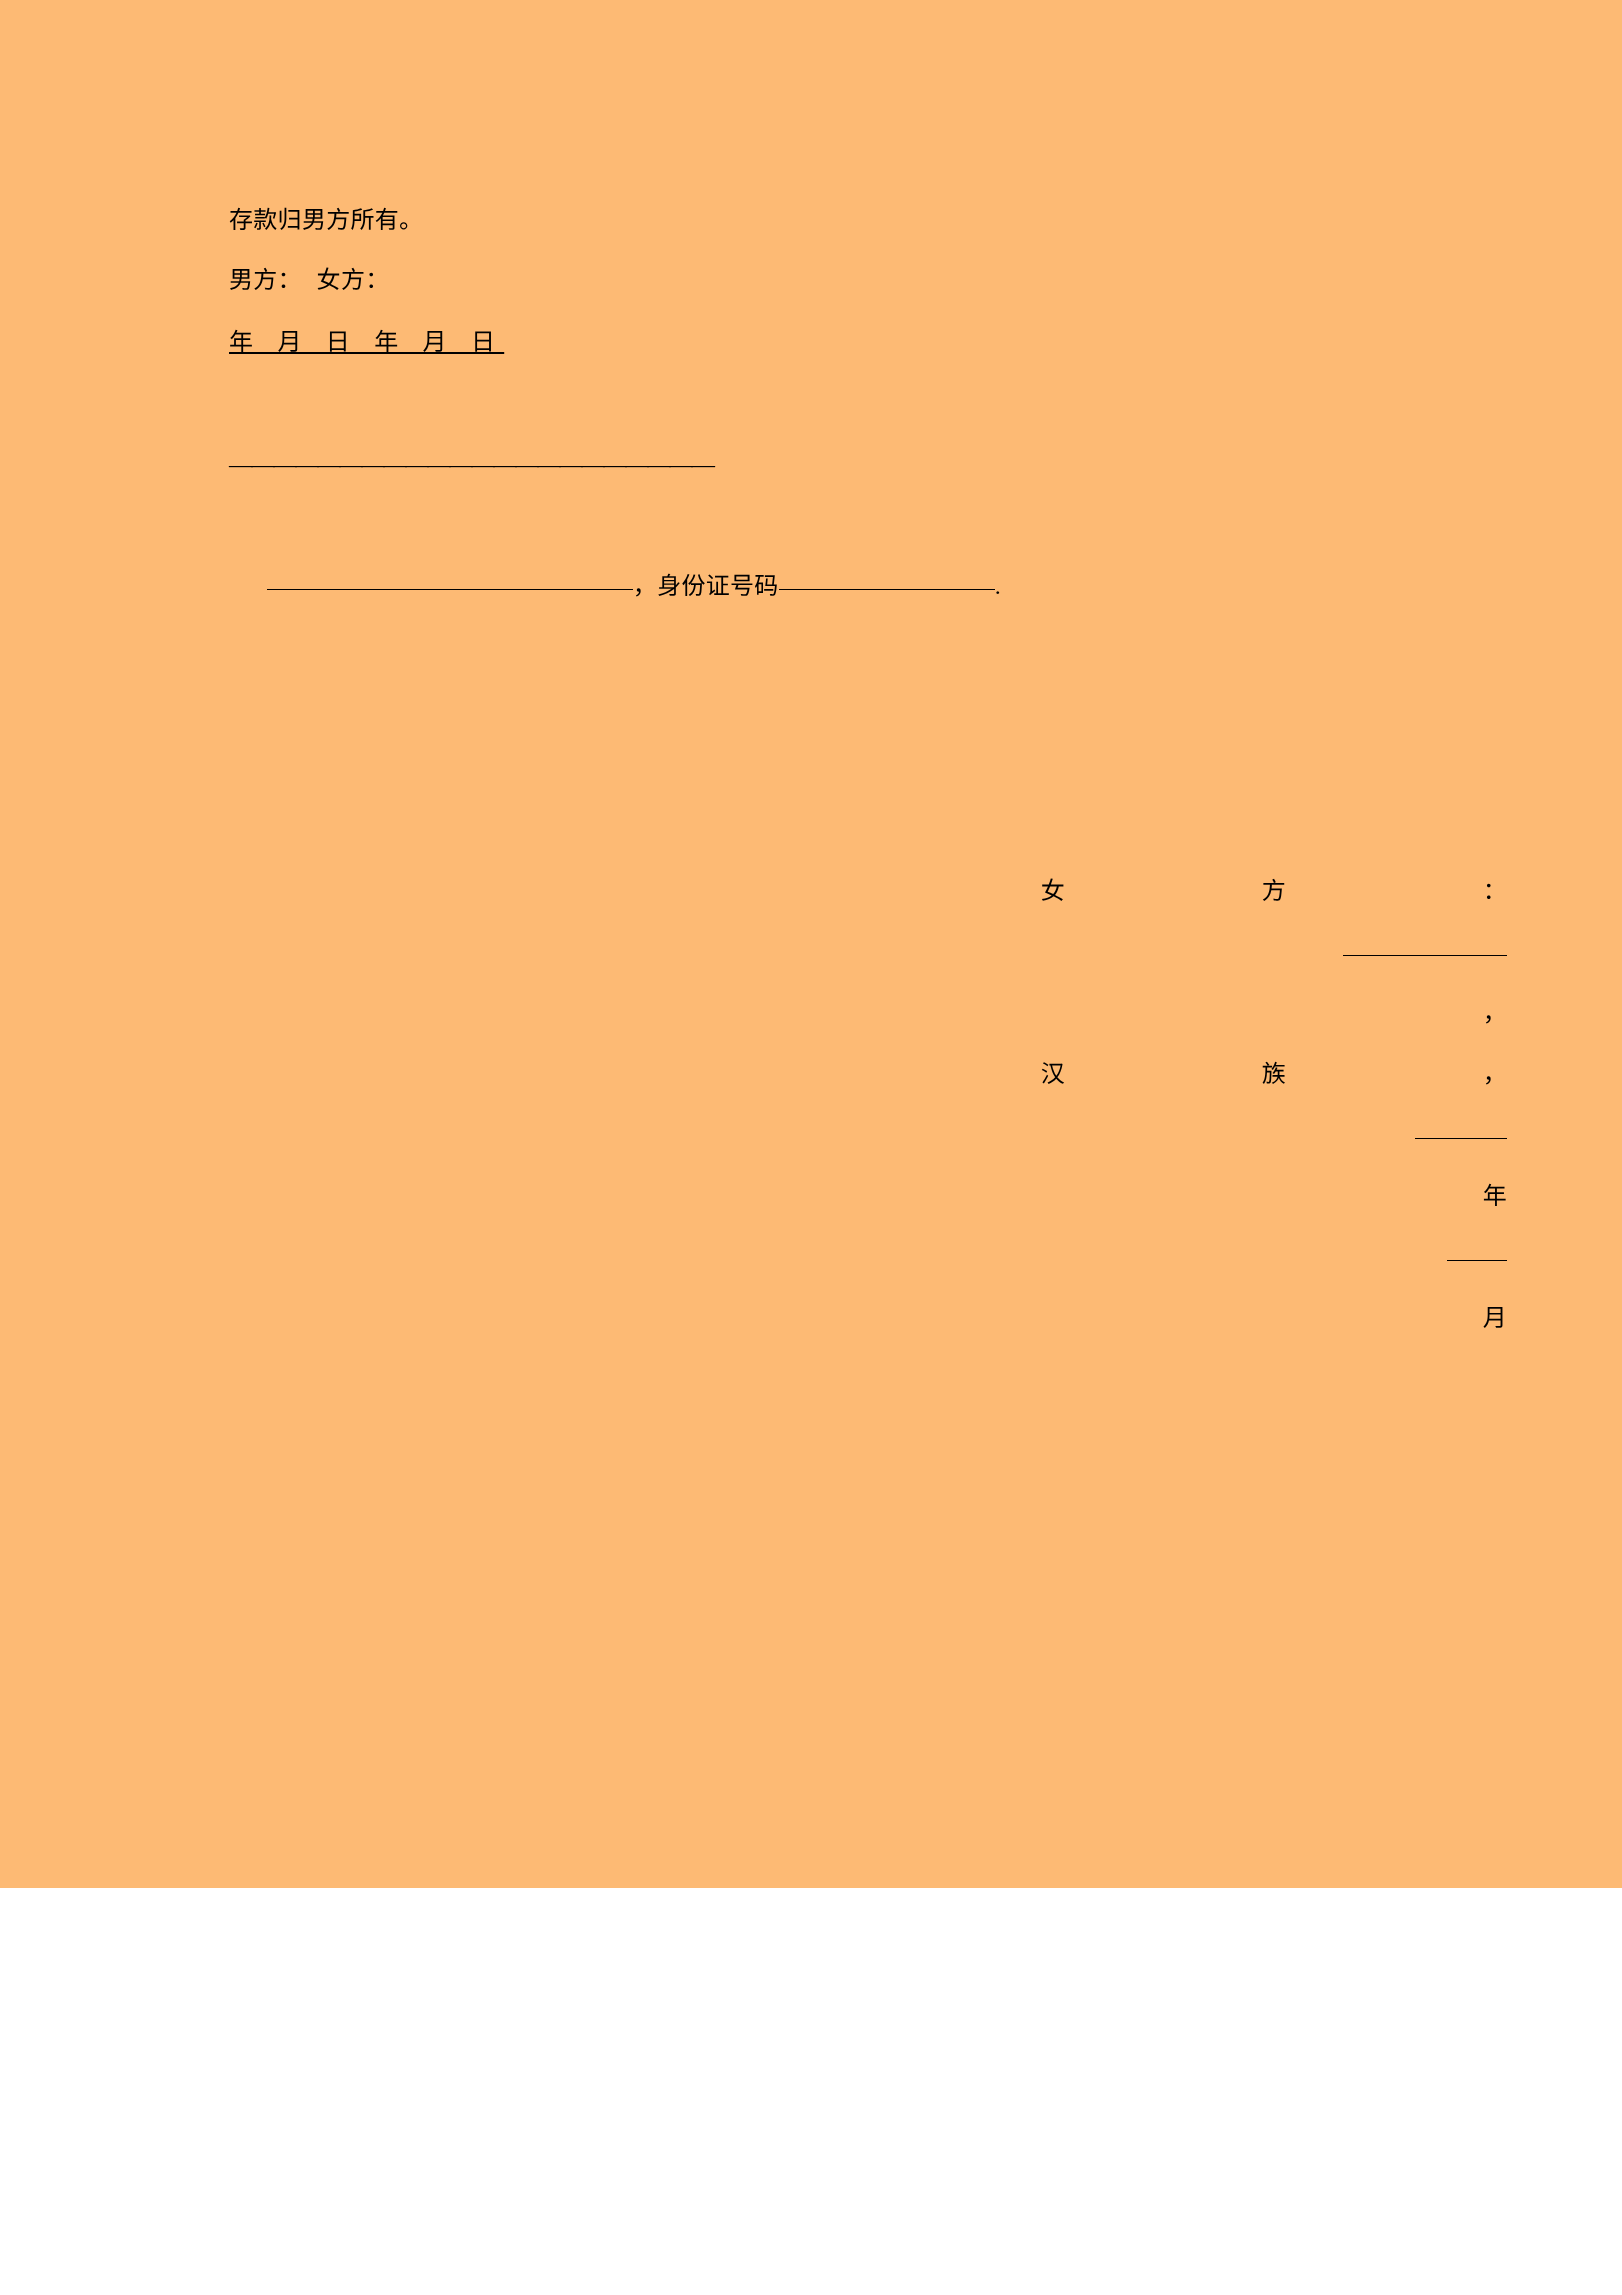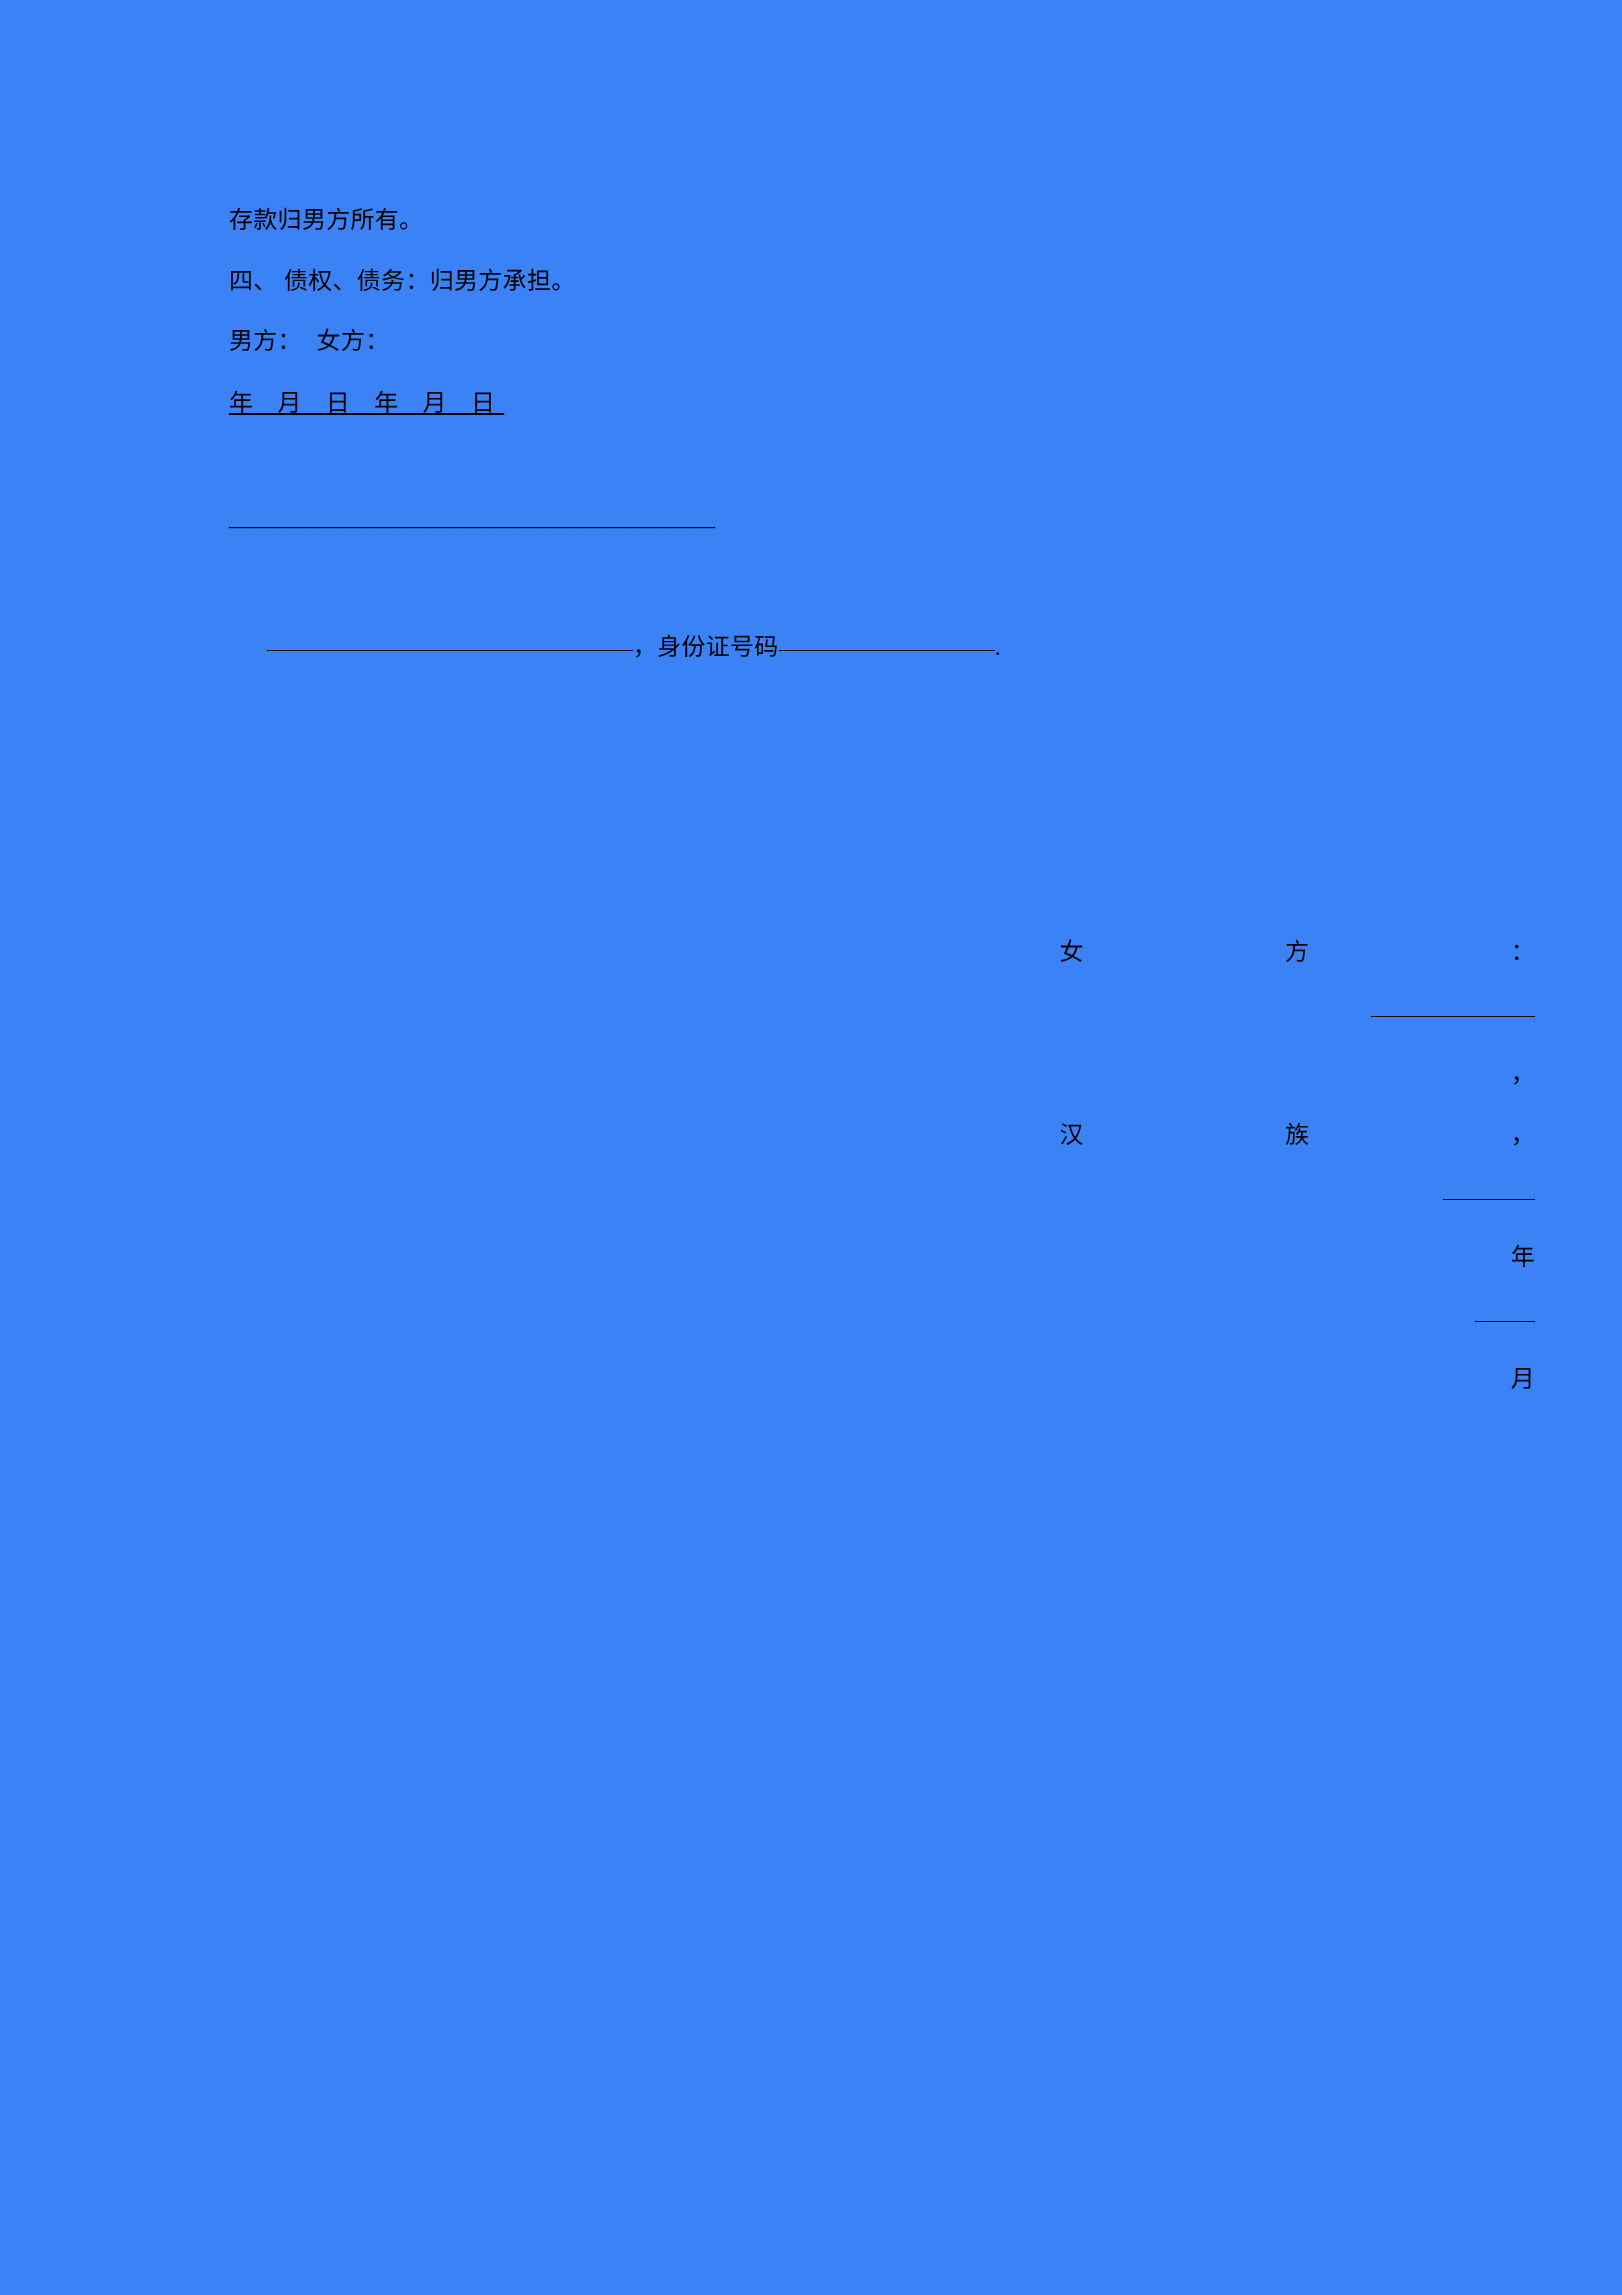--- a/index.html
+++ b/index.html
@@ -7,24 +7,24 @@
     padding: 0;
     background: #ffffff;
   }
   body {
     font-family: "Liberation Serif", "DejaVu Serif", serif;
     color: #000000;
   }
   .page {
     position: relative;
     width: 1623px;
-    height: 2295px;
-    background: #3b82f6;
+    height: 1888px;
+    background: #fdba74;
     box-sizing: border-box;
-    padding: 190px 88px 0 229px;
+    padding: 190px 116px 0 229px;
     overflow: hidden;
   }
   .doc {
     font-size: 24px;
     line-height: 1.0;
   }
   
   p {
     margin: 0 0 0 0;
     padding: 0;
@@ -70,21 +70,20 @@
   .ws { white-space: pre; }
 </style>
 </head>
 <body>
 
 <div class="page">
   <div class="doc">
 
     <p class="line">存款归男方所有。</p>
 
-    <p class="line">四、 债权、债务：归男方承担。</p>
 
     <p class="line sig-row">男方： 女方：</p>
 
     <p class="line date-row">年 月 日 年 月 日</p>
 
     <div class="blank-line"></div>
 
     <p class="line divider-text">——————————————————————</p>
 
     <p class="line just">

